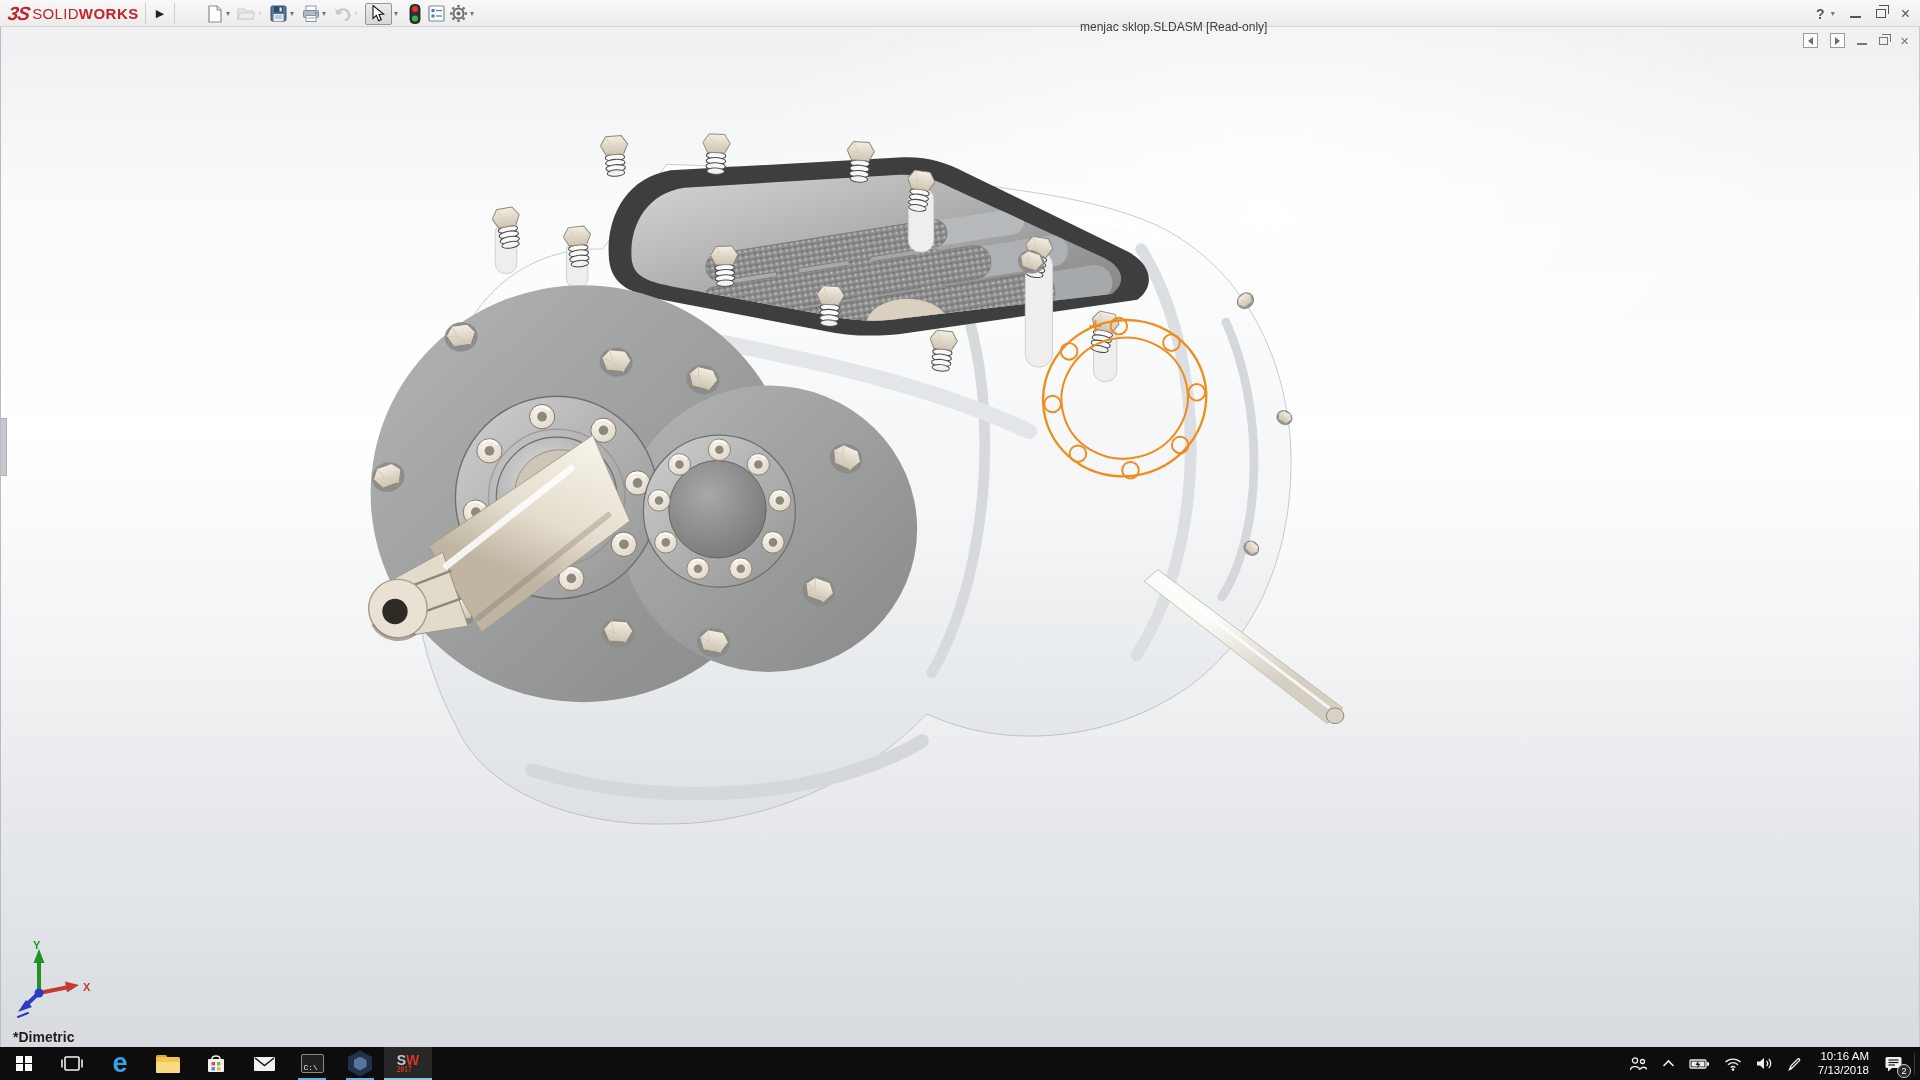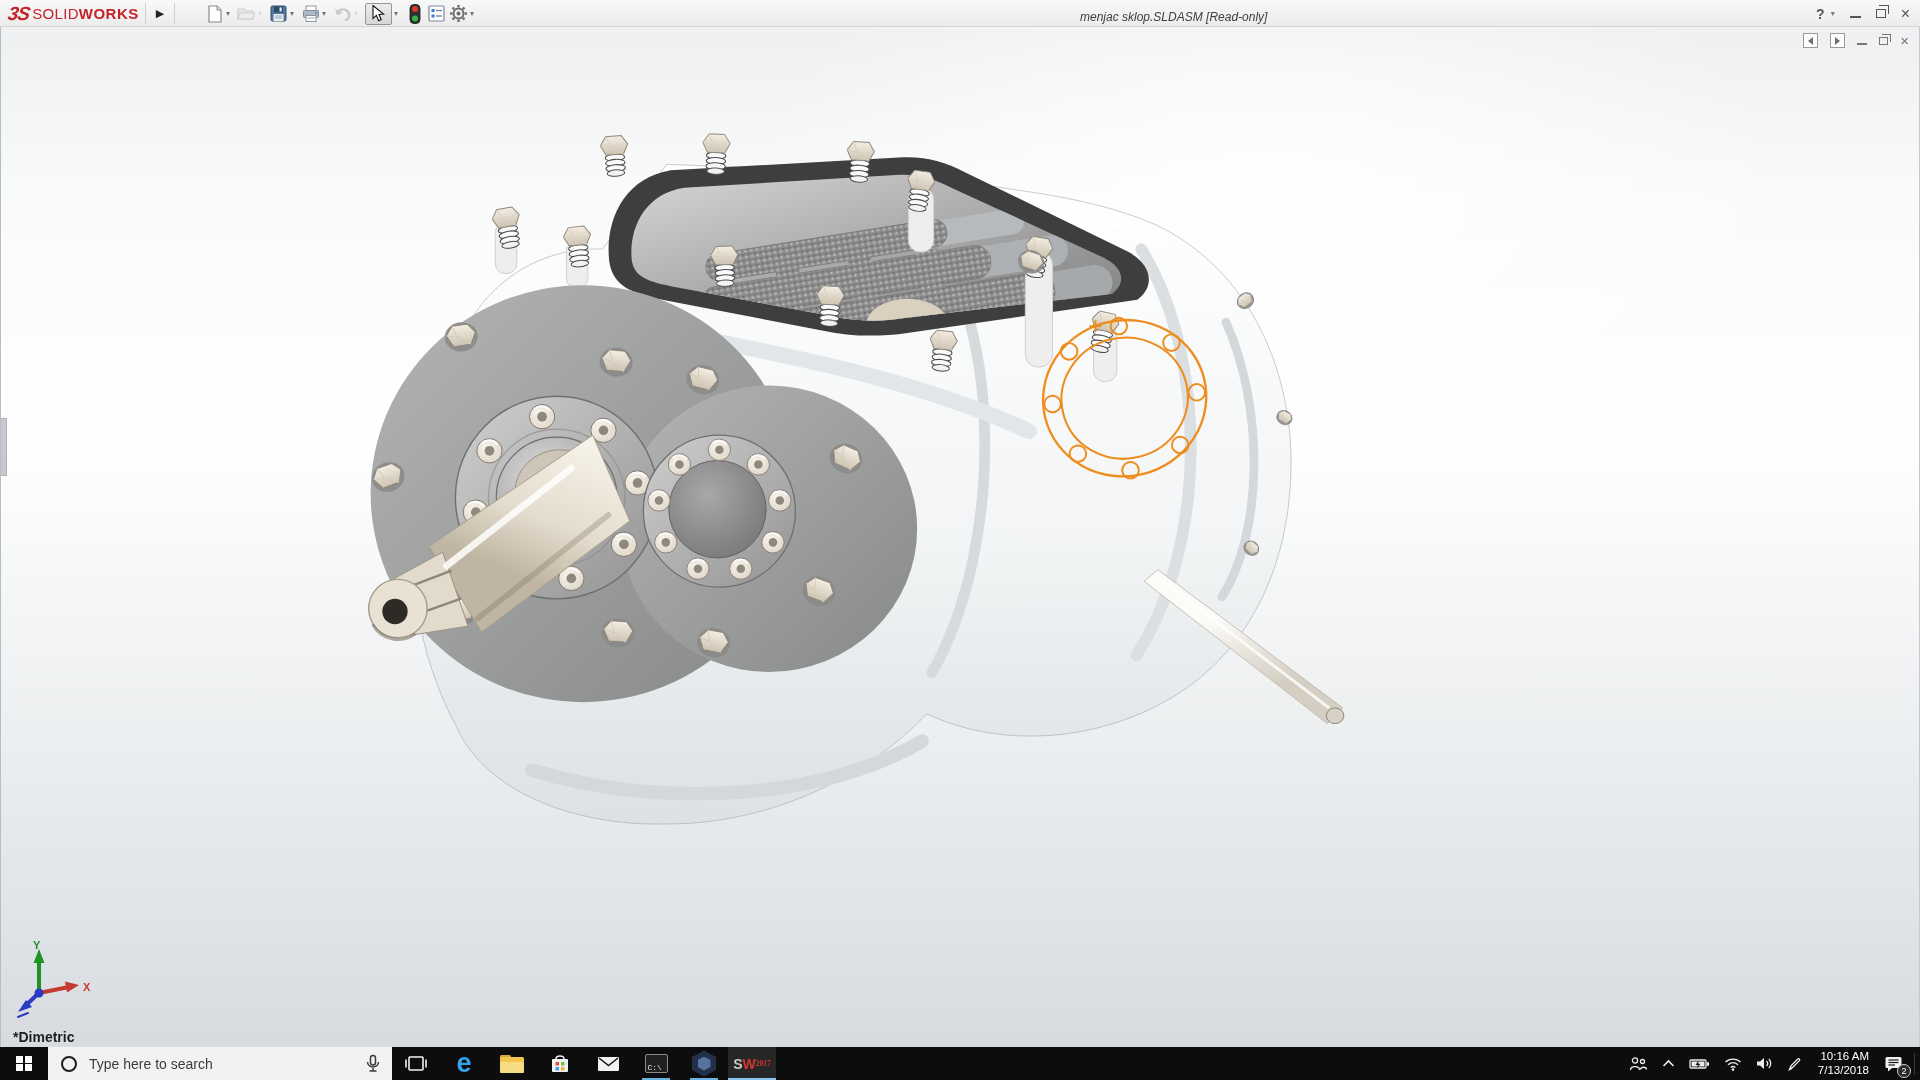--- a/index.html
+++ b/index.html
@@ -15,21 +15,21 @@
   .brand-works{font-weight:700;font-size:15px;color:#c4232b;letter-spacing:.5px;}
   .tb-divider{width:1px;height:21px;background:#cfcfcf;margin:0 6px;}
   .flyout{font-size:11px;color:#222;padding:2px 4px;}
   .toolbar{position:absolute;left:205px;top:0;height:27px;display:flex;align-items:center;z-index:31;}
   .tb-item{display:flex;align-items:center;margin-right:3px;}
   .dd{font-size:8px;color:#777;margin:0 4px 0 2px;}
   .dd.dis{color:#bbb;}
   .tb-ico{width:19px;height:19px;display:flex;align-items:center;justify-content:center;}
   .disabled{opacity:.42;filter:grayscale(1);}
   .sel-box{width:27px;height:22px;background:linear-gradient(#ececec,#d6d6d6);border:1px solid #969696;border-radius:2px;display:flex;align-items:center;justify-content:center;}
-  .title{position:absolute;left:1080px;top:3px;height:27px;display:flex;align-items:center;font-size:12px;color:#3d3d3d;font-style:italic;}
+  .title{position:absolute;left:1080px;top:13px;height:27px;display:flex;align-items:center;font-size:12px;color:#3d3d3d;}
   .win-controls{position:absolute;right:10px;top:0;height:27px;display:flex;align-items:center;gap:15px;color:#555;}
   .wc-help{font-size:14px;font-weight:700;color:#555;}
   .wc-dd{font-size:8px;color:#777;margin-left:-9px;}
   .wc-min{width:11px;height:2px;background:#555;margin-top:6px;}
   .wc-restore{width:10px;height:9px;border:1.5px solid #555;position:relative;}
   .wc-restore:before{content:"";position:absolute;left:2px;top:-5px;width:9px;height:8px;border:1.5px solid #555;border-bottom:none;border-left:none;}
   .wc-close{font-size:16px;color:#555;line-height:16px;}
 
   
   .viewport{position:absolute;top:27px;left:0;width:1920px;height:1020px;
@@ -66,21 +66,21 @@
   .tb-app.active .runline{left:0;right:0;background:#8ac4ec;}
   .edge-e{font-size:27px;font-weight:700;color:#35a3e8;line-height:27px;}
   .folder{position:relative;width:24px;height:18px;}
   .folder-back{position:absolute;top:0;left:0;width:11px;height:5px;background:#dba73c;border-radius:1.5px 1.5px 0 0;}
   .folder-body{position:absolute;top:2.5px;left:0;width:24px;height:15.5px;background:#f0c64f;border-radius:1.5px;}
   .folder-front{position:absolute;top:7px;left:0;width:24px;height:11px;background:#f8dc84;border-radius:1.5px;}
   .cmdbox{width:23px;height:19px;background:#202020;border:1px solid #8a8a8a;border-radius:2px;padding:1px 2px;}
   .cmdtext{font-family:"Liberation Mono","DejaVu Sans Mono",monospace;font-size:8px;color:#e8e8e8;line-height:8px;}
   .hexapp{width:24px;height:26px;clip-path:polygon(50% 0,100% 25%,100% 75%,50% 100%,0 75%,0 25%);background:#233049;display:flex;align-items:center;justify-content:center;}
   .hexinner{width:13px;height:14px;clip-path:polygon(50% 0,100% 25%,100% 75%,50% 100%,0 75%,0 25%);background:#56749e;}
-  .swicon{display:flex;flex-direction:row;align-items:center;line-height:12px;}
+  .swicon{display:flex;flex-direction:column;align-items:flex-start;line-height:12px;}
   .sw-top{font-size:14px;font-weight:700;}
   .sw-s{color:#c3c9ce;}
   .sw-w{color:#d5352b;}
   .sw-year{font-size:7.5px;font-weight:700;color:#d5352b;line-height:8px;font-family:Liberation Serif, serif;}
   .tray{margin-left:auto;display:flex;align-items:center;}
   .tray-item{padding:0 7px;display:flex;align-items:center;justify-content:center;height:33px;}
   .clock{display:flex;flex-direction:column;align-items:flex-end;justify-content:center;color:#fff;font-size:11.5px;line-height:13.5px;padding:0 8px;}
   .action{position:relative;}
   .badge{position:absolute;right:-1px;bottom:2px;width:14px;height:14px;border-radius:50%;background:#2b2b2b;border:1px solid #cfcfcf;color:#fff;font-size:9px;display:flex;align-items:center;justify-content:center;}
   .tray-sep{width:1px;height:22px;background:#3a3a3a;margin-left:4px;}
@@ -467,34 +467,20 @@
 
   <div class="taskbar">
     <div class="start">
       <span class="winlogo">
           <div></div>
           <div></div>
           <div></div>
           <div></div>
         </span>
     </div>
-    <div class="searchbox">
-      <span class="cortana"></span>
-      <input class="search-input" type="text" placeholder="Type here to search" style="">
-      <span class="mic">
-        <svg width="18" height="19" viewBox="0 0 18 19">
-            <g stroke="#3d3d3d" stroke-width="1.5" fill="none">
-              <rect x="6.5" y="1.5" width="5" height="9.5" rx="2.5"></rect>
-              <path d="M3.5,8 C3.5,14.5 14.5,14.5 14.5,8"></path>
-              <line x1="9" y1="14" x2="9" y2="17"></line>
-              <line x1="5.5" y1="17" x2="12.5" y2="17"></line>
-            </g>
-          </svg>
-      </span>
-    </div>
 
     <div class="tb-app">
       <svg width="22" height="17" viewBox="0 0 22 17">
           <g stroke="#f2f2f2" stroke-width="1.6" fill="none">
             <rect x="4" y="2" width="14" height="13" rx="1"></rect>
             <line x1="1" y1="4.5" x2="1" y2="12.5"></line>
             <line x1="21" y1="4.5" x2="21" y2="12.5"></line>
           </g>
         </svg>
     </div>

